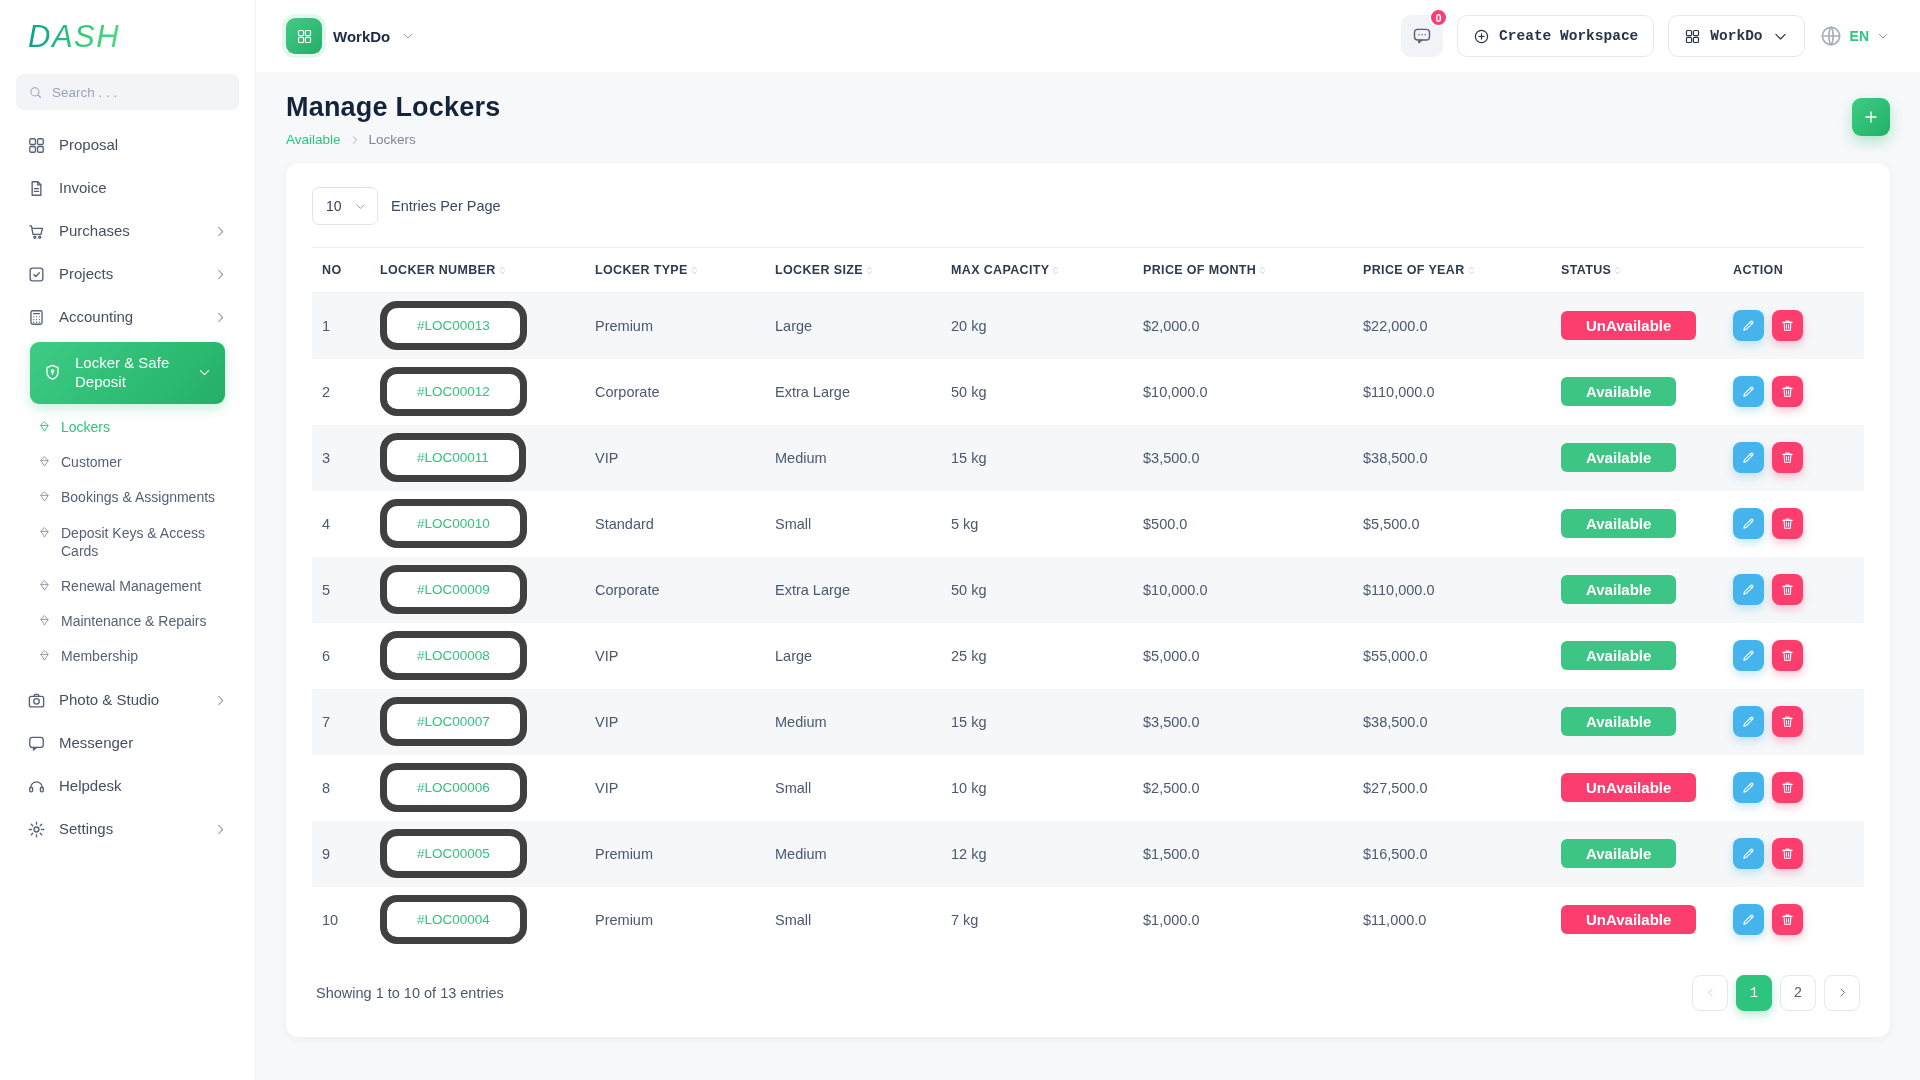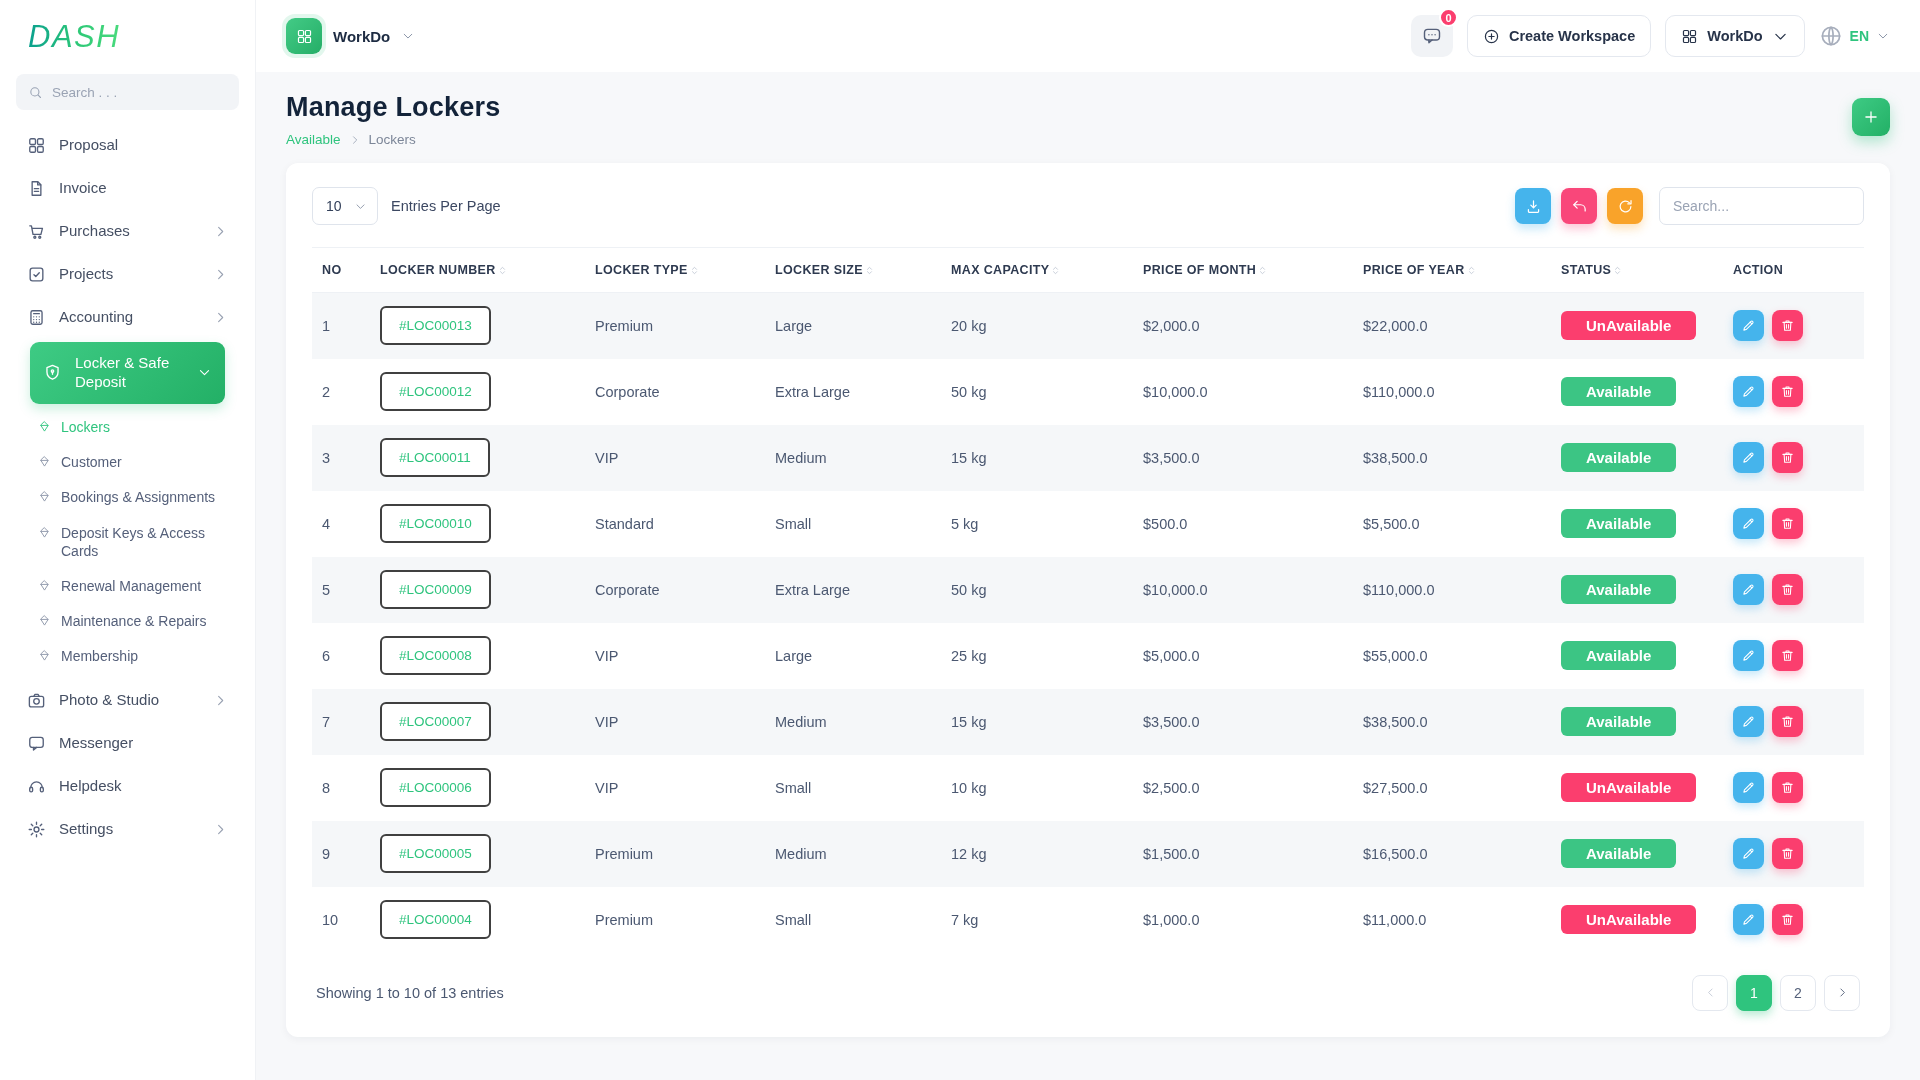--- a/index.html
+++ b/index.html
@@ -1,18 +1,18 @@
 <!DOCTYPE html>
 <html><head>
 <meta charset="utf-8">
 <style>
   *{box-sizing:border-box;margin:0;padding:0;}
   html,body{width:1920px;height:1080px;}
   body{font-family:"Liberation Sans","DejaVu Sans",sans-serif;background:#f7f8fa;overflow:hidden;color:#43506c;}
-  button{font-family:Liberation Sans, sans-serif;text-align:center;}
+  button{font-family:Liberation Mono, monospace;text-align:center;}
   a{cursor:pointer;}
 
   .app{display:flex;width:1920px;height:1080px;}
 
   
   .sidebar{width:256px;flex-shrink:0;background:#fff;border-right:1px solid #f0f2f5;padding:0 14px;overflow:hidden;}
   .logo{height:74px;display:flex;align-items:center;padding-left:14px;}
   .logo-text{font-size:31px;font-weight:400;font-style:italic;letter-spacing:1.5px;
     background:linear-gradient(90deg,#0aa08e 0%,#2ec977 55%,#49da7c 100%);
     -webkit-background-clip:text;background-clip:text;color:transparent;}
@@ -77,21 +77,21 @@
   .table-search{height:38px;width:205px;border:1px solid #dfe4ec;border-radius:7px;padding:0 13px;font-size:14px;color:#44516b;outline:none;margin-left:6px;font-family:inherit;background:#fff;}
   .table-search::placeholder{color:#9aa3b4;}
 
   
   table{width:100%;border-collapse:collapse;table-layout:fixed;}
   thead th{text-align:left;font-size:12.5px;font-weight:700;color:#2e3a50;padding:15px 10px;border-top:1px solid #eef1f5;border-bottom:1px solid #eef1f5;letter-spacing:.35px;white-space:nowrap;}
   .th-inner{display:flex;align-items:center;justify-content:flex-start;padding-right:4px;}
   th .sort{width:13px;height:13px;color:#c3cad6;flex-shrink:0;}
   tbody td{padding:0 10px;height:66px;font-size:14.5px;color:#4b5871;overflow:hidden;}
   tbody tr:nth-child(odd){background:#f5f7f9;}
-  .chip{display:inline-block;border:2px solid #404040;color:#2fc47e;background:#fff;border-radius:6px;padding:10px 17px;font-size:13.5px;cursor:pointer;}
+  .chip{display:inline-block;border:7px solid #404040;color:#2fc47e;background:#fff;border-radius:17px;padding:10px 30px;font-size:13.5px;cursor:pointer;}
   .badge{display:inline-block;border-radius:6px;padding:6px 25px;font-size:15px;font-weight:600;color:#fff;}
   .badge.ok{background:#3cc584;}
   .badge.no{background:#fb3e6e;}
   .row-actions{display:flex;gap:8px;}
   .act-btn{width:31px;height:31px;border-radius:8px;display:grid;place-items:center;color:#fff;cursor:pointer;border:0;}
   .act-btn .icon{width:15px;height:15px;}
   .act-btn.edit{background:#45b4ec;box-shadow:0 4px 8px rgba(69,180,236,.3);}
   .act-btn.del{background:#fb3e6e;box-shadow:0 4px 8px rgba(251,62,110,.3);}
 
   
@@ -424,48 +424,20 @@
           <div class="toolbar-left">
             <div class="select">
               <span>10</span>
               <span class="icon chev-sm">
                   <svg viewBox="0 0 24 24">
                     <path d="M5.5 9l6.5 6.5L18.5 9"></path>
                   </svg>
                 </span>
             </div>
             <span class="per-page-label">Entries Per Page</span>
-          </div>
-          <div class="toolbar-right">
-            <button class="sq-btn info">
-              <span class="icon">
-                  <svg viewBox="0 0 24 24">
-                    <path d="M12 4.2v9.3"></path>
-                    <path d="M8.2 10l3.8 3.8L15.8 10"></path>
-                    <path d="M4.8 16.3v2.4a1.6 1.6 0 0 0 1.6 1.6h11.2a1.6 1.6 0 0 0 1.6-1.6v-2.4"></path>
-                  </svg>
-                </span>
-            </button>
-            <button class="sq-btn pink">
-              <span class="icon">
-                  <svg viewBox="0 0 24 24">
-                    <path d="M8.7 4.8L4 9.5l4.7 4.7"></path>
-                    <path d="M4 9.5h9.6a6.4 6.4 0 0 1 6.4 6.4v2.3"></path>
-                  </svg>
-                </span>
-            </button>
-            <button class="sq-btn warn">
-              <span class="icon">
-                  <svg viewBox="0 0 24 24">
-                    <path d="M19.6 12a7.6 7.6 0 1 1-2.2-5.4"></path>
-                    <path d="M19.8 3.6v4.6h-4.6"></path>
-                  </svg>
-                </span>
-            </button>
-            <input class="table-search" placeholder="Search..." style="">
           </div>
         </div>
 
         <table>
           <thead>
               <tr>
                 <th style="width: 58px;">
                   <div class="th-inner">
                     <span class="th-label">NO</span>
                   </div>

